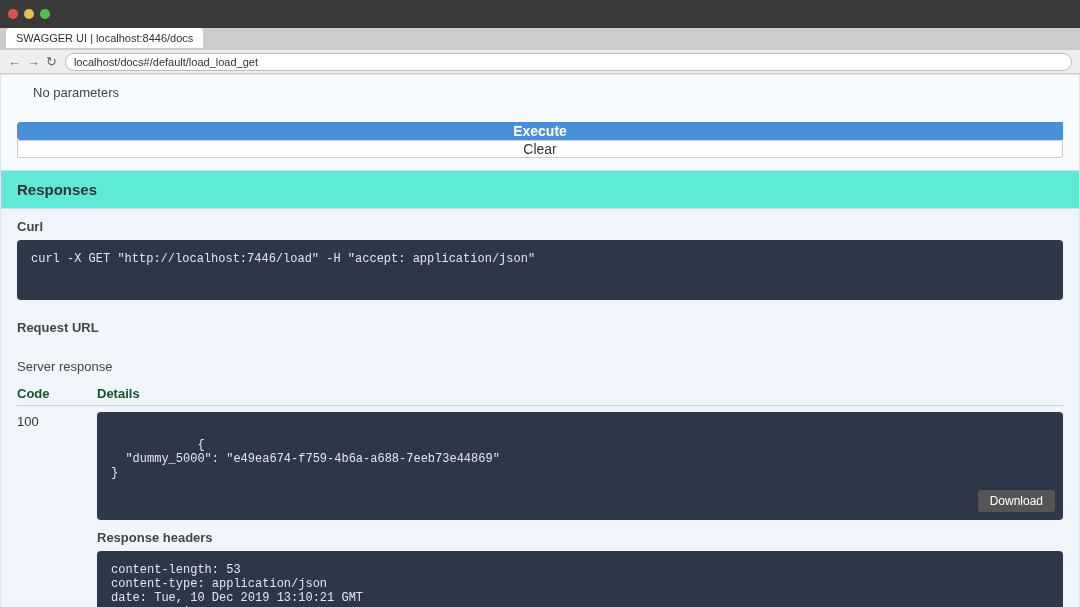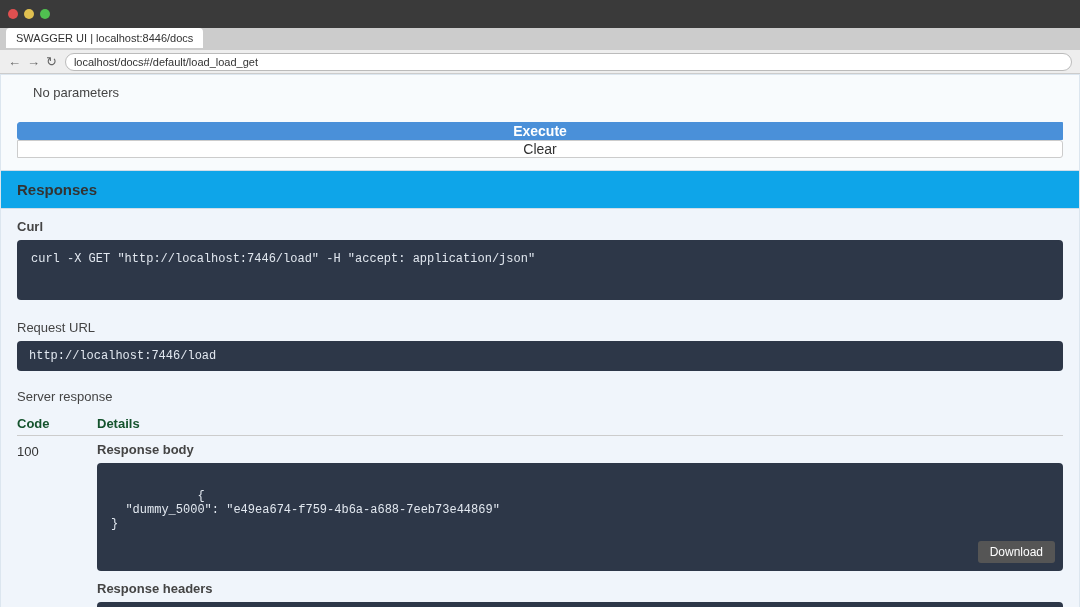--- a/index.html
+++ b/index.html
@@ -117,21 +117,21 @@
       height: 32px;
       font-size: 14px;
       cursor: pointer;
       border-radius: 0 3px 3px 0;
     }
     .section-header {
       padding: 10px 16px;
       font-size: 15px;
       font-weight: bold;
       color: #333;
-      background: #0ea5e9;
+      background: #5eead4;
       border-top: 1px solid #d0dde8;
       border-bottom: 1px solid #d0dde8;
     }
     .curl-section {
       padding: 10px 16px;
       background: #f0f5fb;
     }
     .curl-label {
       font-size: 13px;
       font-weight: bold;
@@ -147,21 +147,21 @@
       border-radius: 4px;
       white-space: pre;
       min-height: 60px;
     }
     .request-url-section {
       padding: 10px 16px;
       background: #f0f5fb;
     }
     .field-label {
       font-size: 13px;
-      font-weight: normal;
+      font-weight: bold;
       color: #444;
       margin-bottom: 6px;
     }
     .url-block {
       background: #2d3748;
       color: #e2e8f0;
       font-family: 'Courier New', monospace;
       font-size: 12px;
       padding: 8px 12px;
       border-radius: 4px;
@@ -287,36 +287,34 @@
       <span>Responses</span>
     </div>
 
     <div class="curl-section">
       <div class="curl-label">Curl</div>
       <div class="code-block">curl -X GET "http://localhost:7446/load" -H "accept: application/json"</div>
     </div>
 
     <div class="request-url-section">
       <div class="field-label">Request URL</div>
-      <div class="url-block">http://localhost:7446/load</div>
     </div>
 
     <div class="server-response-header">
       <span>Server response</span>
     </div>
 
     <div class="response-table">
       <div class="response-table-header">
         <div class="col-code">Code</div>
         <div class="col-details">Details</div>
       </div>
       <div class="response-row">
         <div class="response-code">100</div>
         <div class="response-details">
-          <div class="response-body-label">Response body</div>
           <div class="response-body-block">
             <span>{
   "dummy_5000": "e49ea674-f759-4b6a-a688-7eeb73e44869"
 }</span>
             <button class="download-btn">Download</button>
           </div>
           <div class="response-headers-label">Response headers</div>
           <div class="response-headers-block">content-length: 53
 content-type: application/json
 date: Tue, 10 Dec 2019 13:10:21 GMT

